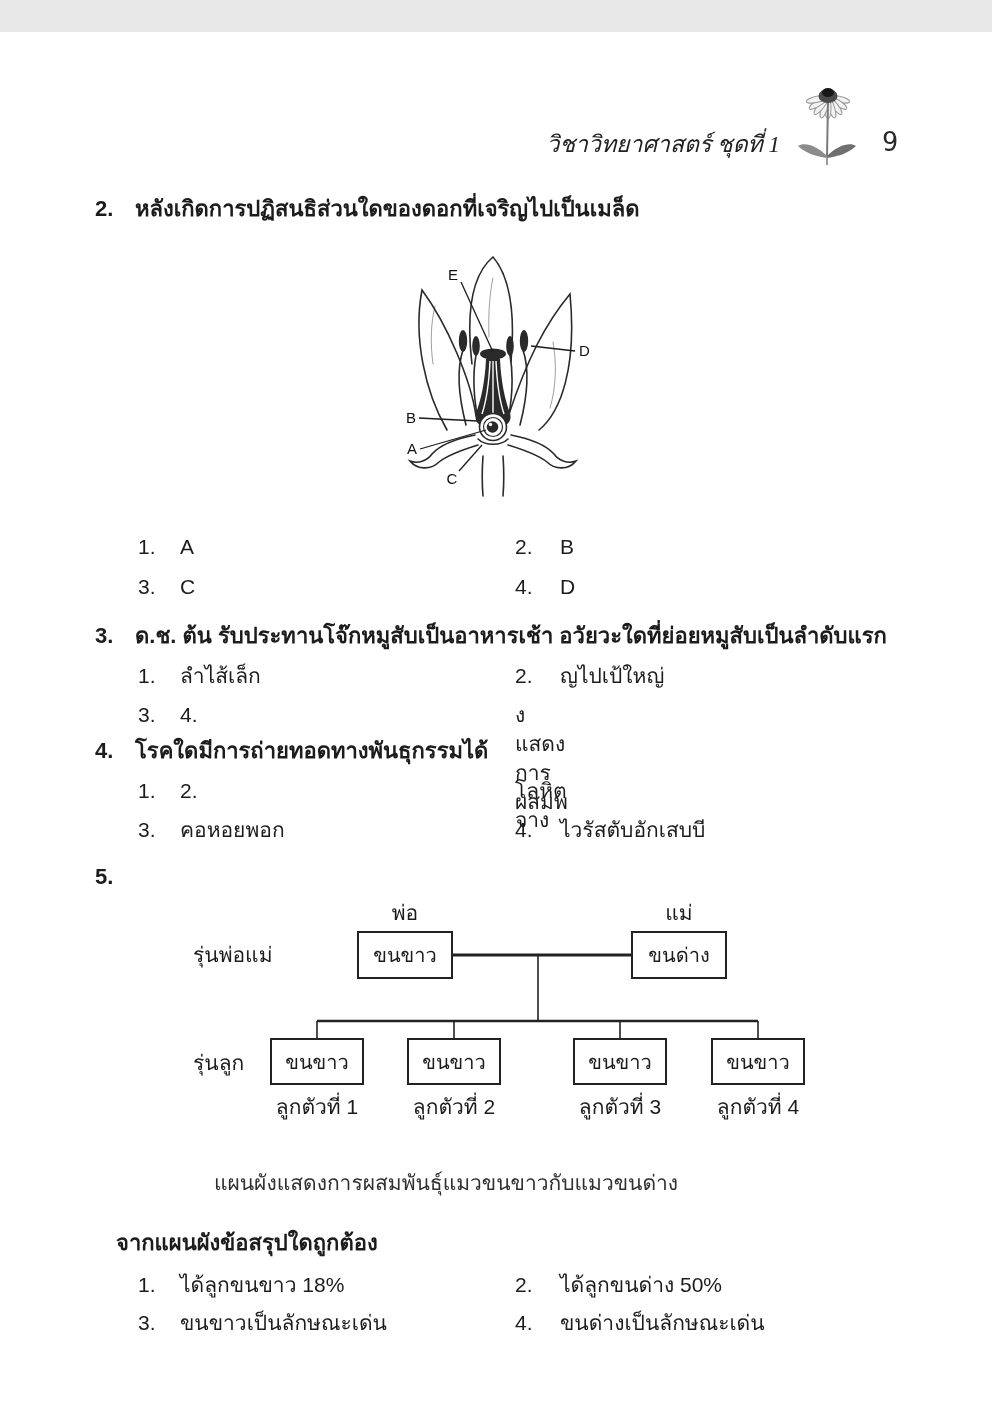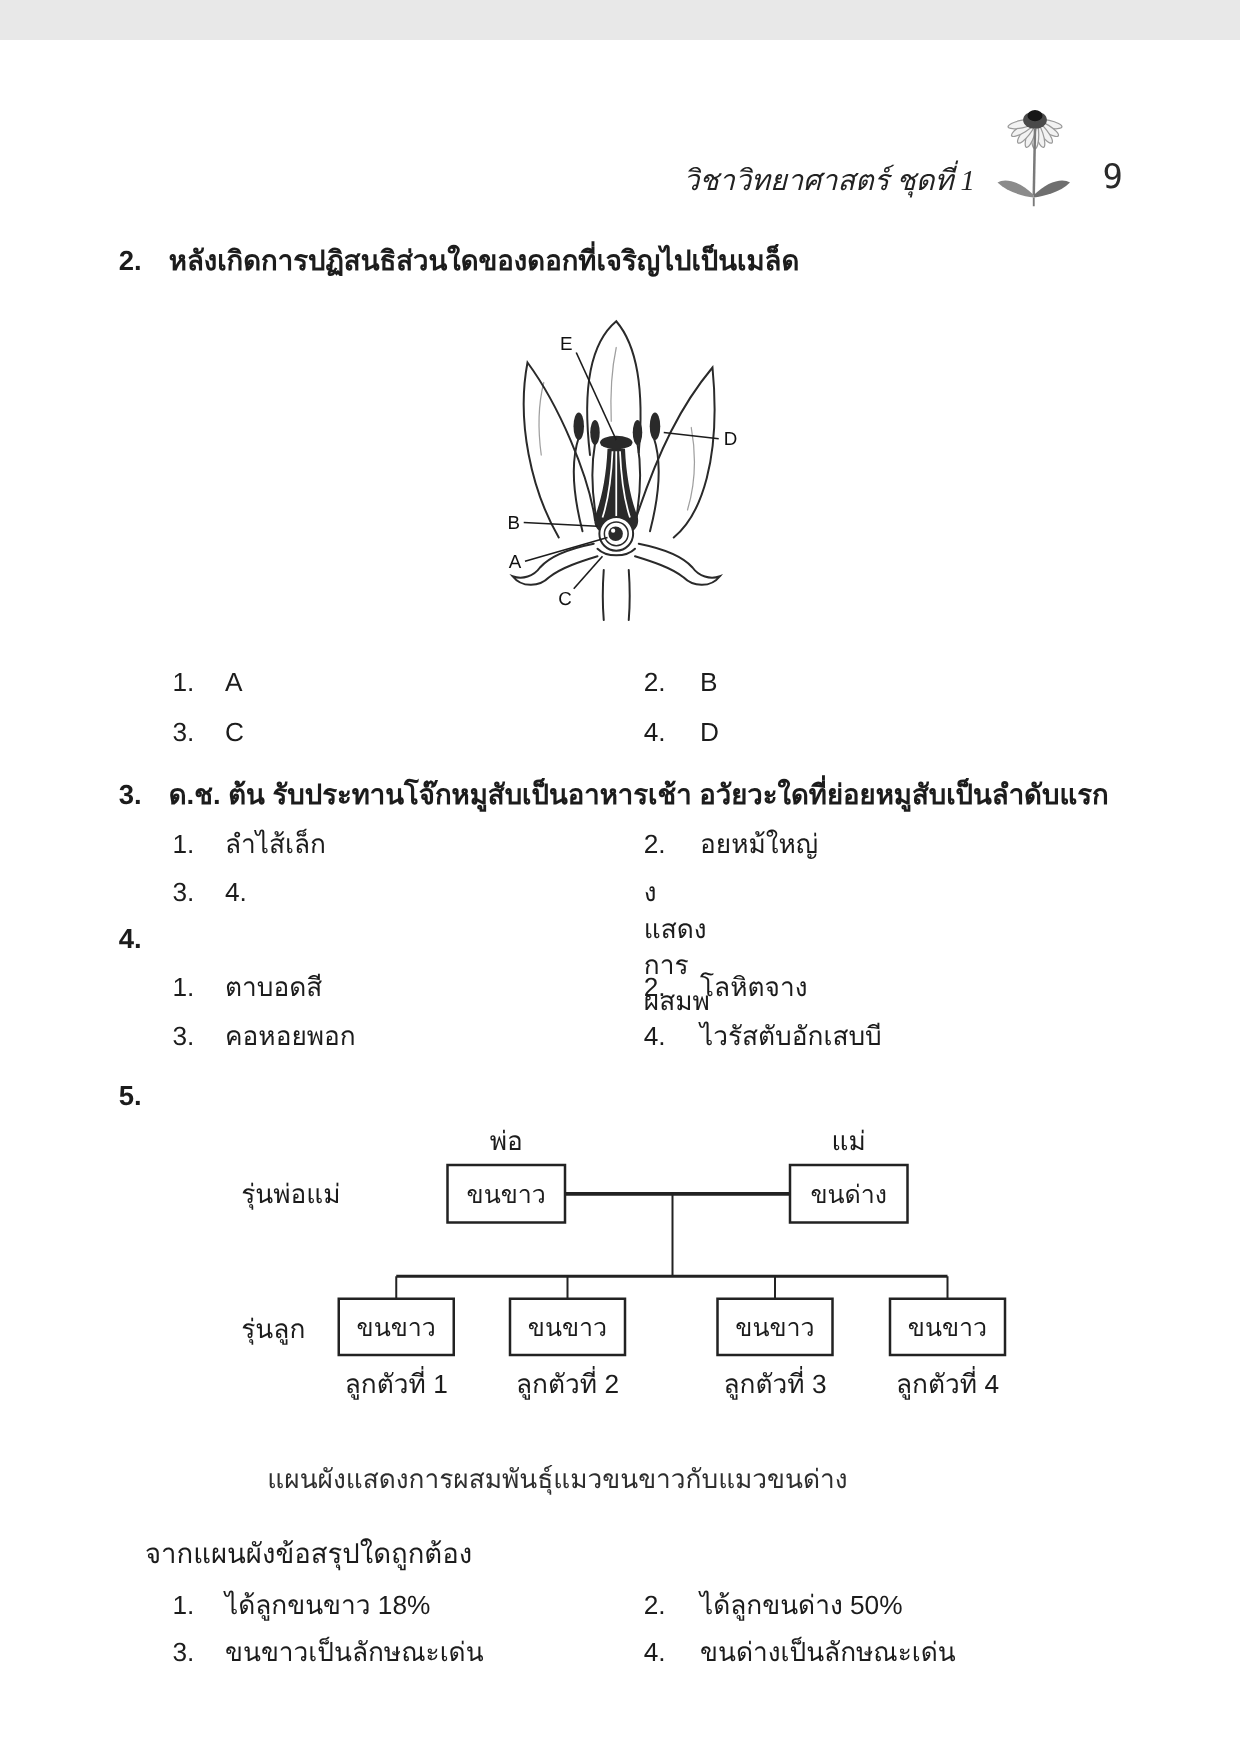--- a/index.html
+++ b/index.html
@@ -7,21 +7,21 @@
         font-family:"Liberation Sans",sans-serif;color:#1c1c1c;overflow:hidden;margin-top:32px;}
   .abs{position:absolute;}
   .course{position:absolute;left:480px;width:300px;top:94px;text-align:right;
           font-family:"Liberation Serif",serif;font-style:italic;font-size:23px;color:#222;}
   .pagenum{position:absolute;left:882px;top:94px;font-family:"DejaVu Sans Mono",monospace;
            font-size:27px;color:#2a2a2a;letter-spacing:1px;}
   .qhead{position:absolute;left:95px;display:flex;font-weight:700;font-size:22px;line-height:30px;}
   .qhead .n{width:40px;flex:none;}
   .optrow{position:absolute;left:138px;display:grid;grid-template-columns:42px 335px 45px auto;
           font-size:21px;line-height:29px;}
-  .subq{position:absolute;left:116px;font-weight:400;font-size:22px;line-height:30px;}
+  .subq{position:absolute;left:116px;font-weight:700;font-size:22px;line-height:30px;}
   .caption{position:absolute;left:0;top:1134px;width:892px;text-align:center;
            font-size:21px;color:#2f2f2f;}
   svg text{font-family:"Liberation Sans",sans-serif;fill:#1c1c1c;}
   .ped-label{font-size:21px;}
   .ped-box-text{font-size:20px;}
   .diagram-letter{font-size:15px;fill:#111;}
 </style>
 </head>
 <body>
 
@@ -119,34 +119,34 @@
   </div>
 
   <div class="qhead" style="top:589px;">
     <span class="n">3.</span>
     <span>ด.ช. ต้น รับประทานโจ๊กหมูสับเป็นอาหารเช้า อวัยวะใดที่ย่อยหมูสับเป็นลำดับแรก</span>
   </div>
   <div class="optrow" style="top:629px;">
     <span>1.</span>
     <span>ลำไส้เล็ก</span>
     <span>2.</span>
-    <span>อยหม้ใหญ่</span>
+    <span>ญไปเป้ใหญ่</span>
   </div>
   <div class="optrow" style="top:668px;">
     <span>3.</span>
     <span>4.</span>
     <span>งแสดงการผสมพ</span>
   </div>
 
   <div class="qhead" style="top:704px;">
     <span class="n">4.</span>
+    <span>โรคใดมีการถ่ายทอดทางพันธุกรรมได้</span>
   </div>
   <div class="optrow" style="top:744px;">
     <span>1.</span>
-    <span>ตาบอดสี</span>
     <span>2.</span>
     <span>โลหิตจาง</span>
   </div>
   <div class="optrow" style="top:783px;">
     <span>3.</span>
     <span>คอหอยพอก</span>
     <span>4.</span>
     <span>ไวรัสตับอักเสบบี</span>
   </div>
 

